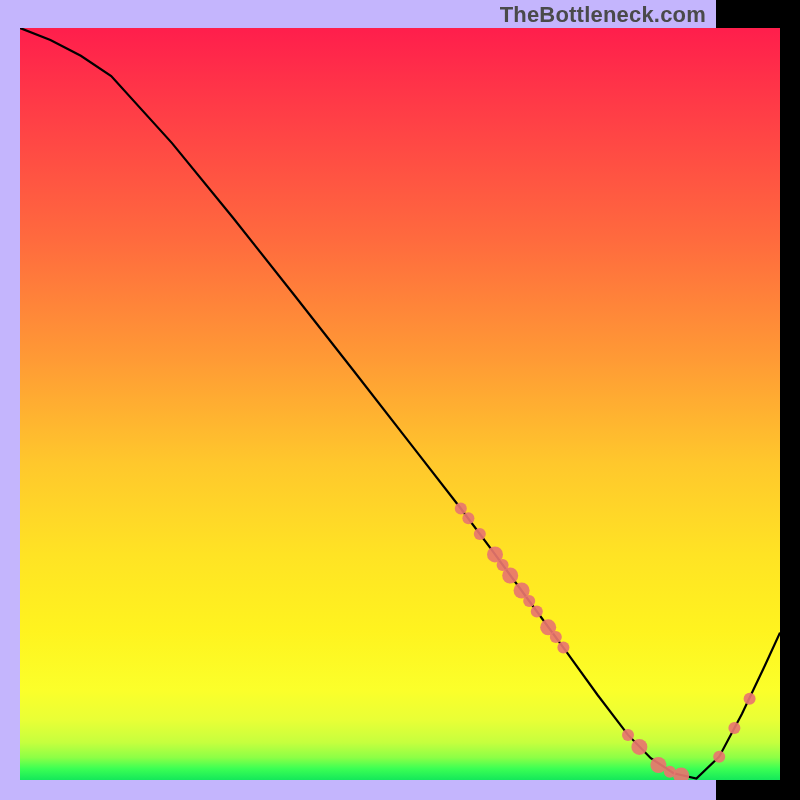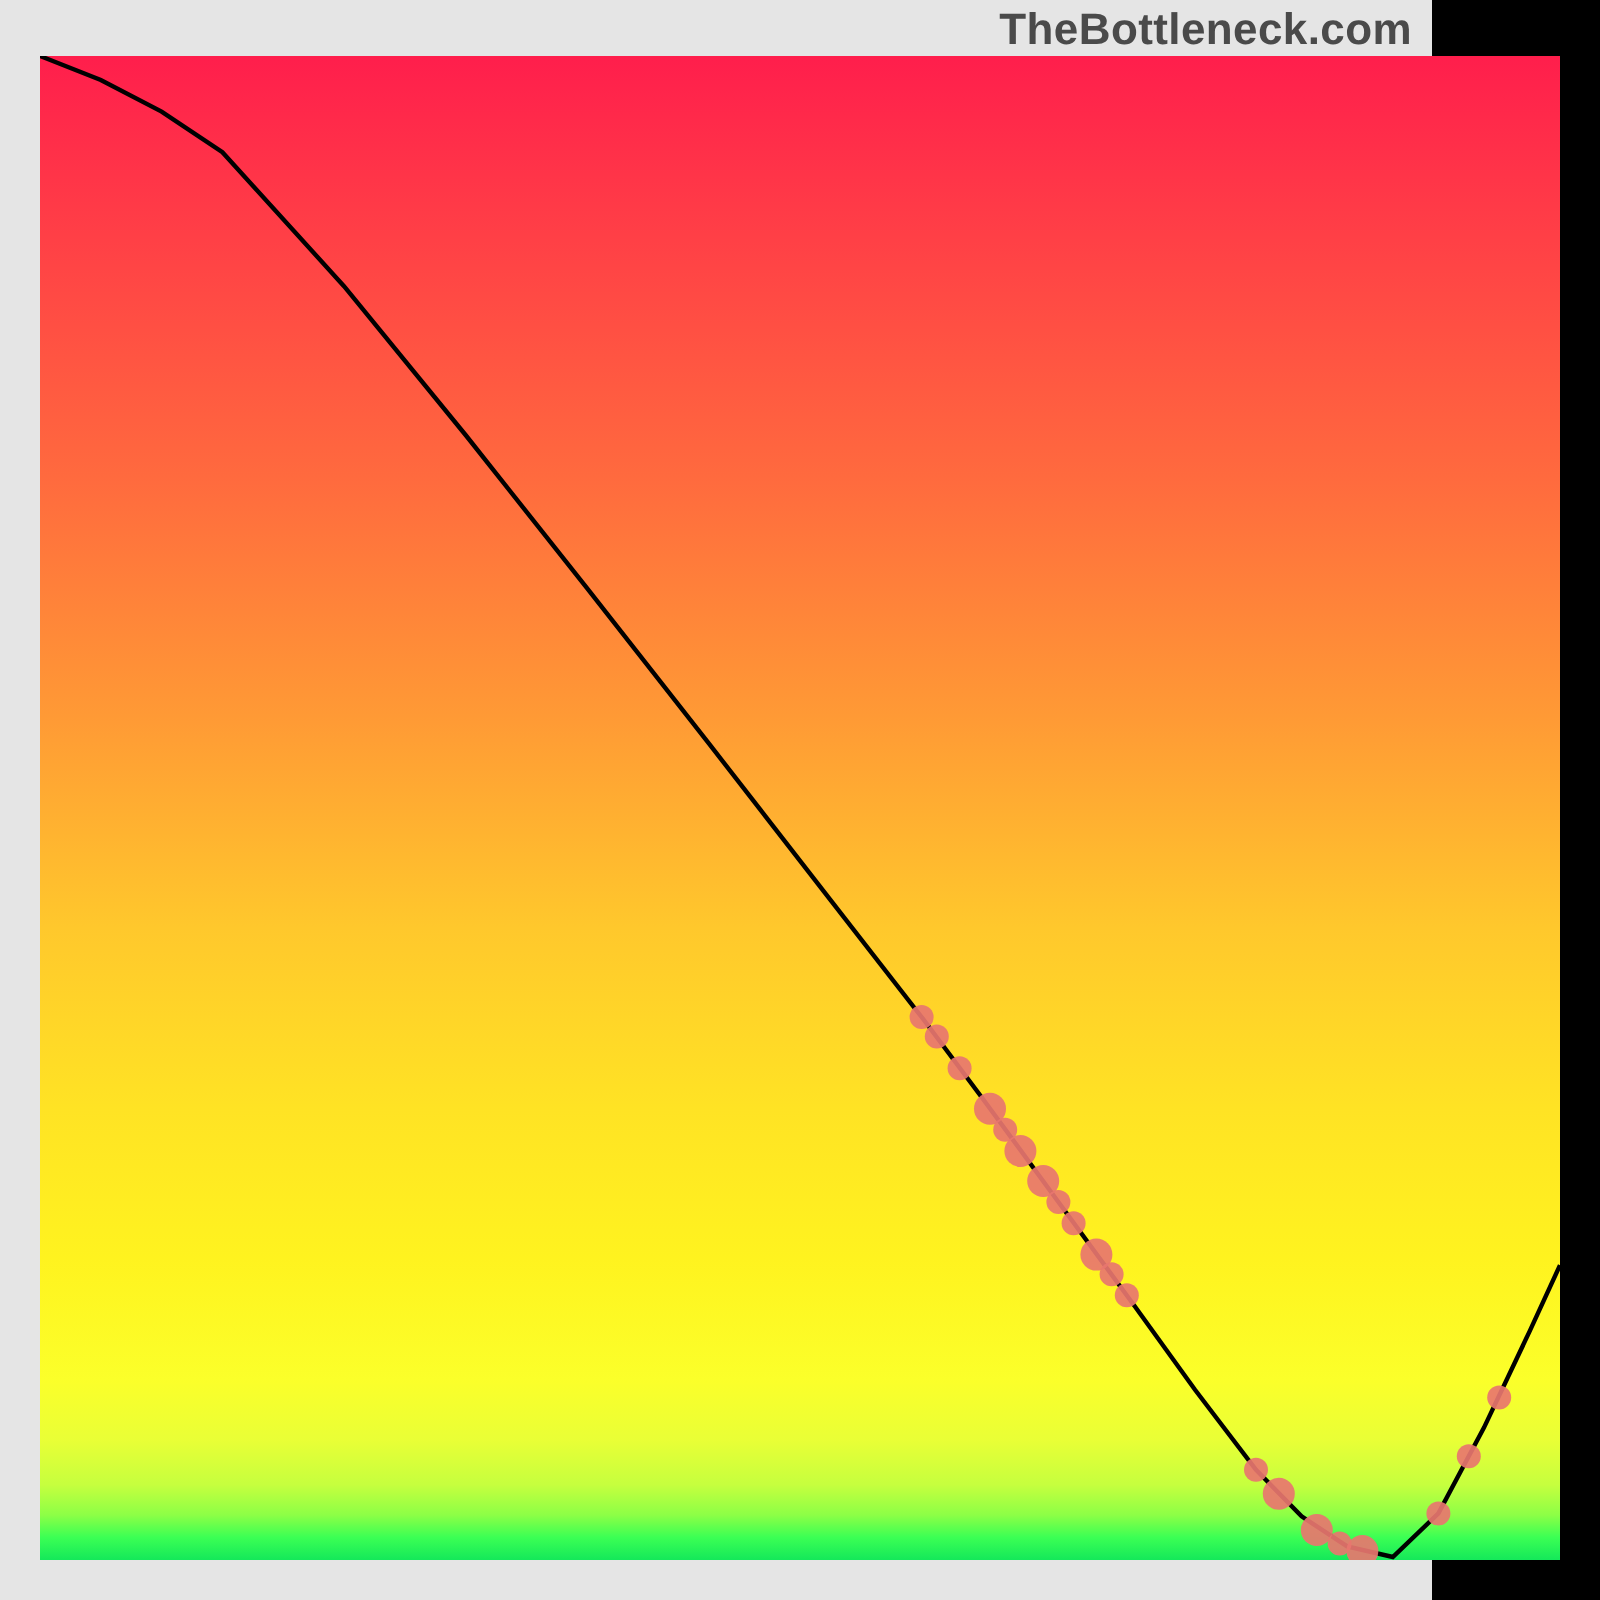--- a/index.html
+++ b/index.html
@@ -8,21 +8,21 @@
     width: 800px;
     height: 800px;
     background: #000;
     font-family: Arial, Helvetica, sans-serif;
     overflow: hidden;
   }
   .frame {
     position: relative;
     width: 716px;
     height: 800px;
-    background: #e5e5e5;
+    background: #c4b5fd;
   }
   .watermark {
     position: absolute;
     top: 2px;
     right: 10px;
     color: #4a4a4a;
     font-size: 22px;
     font-weight: bold;
     letter-spacing: 0.2px;
     z-index: 10;

